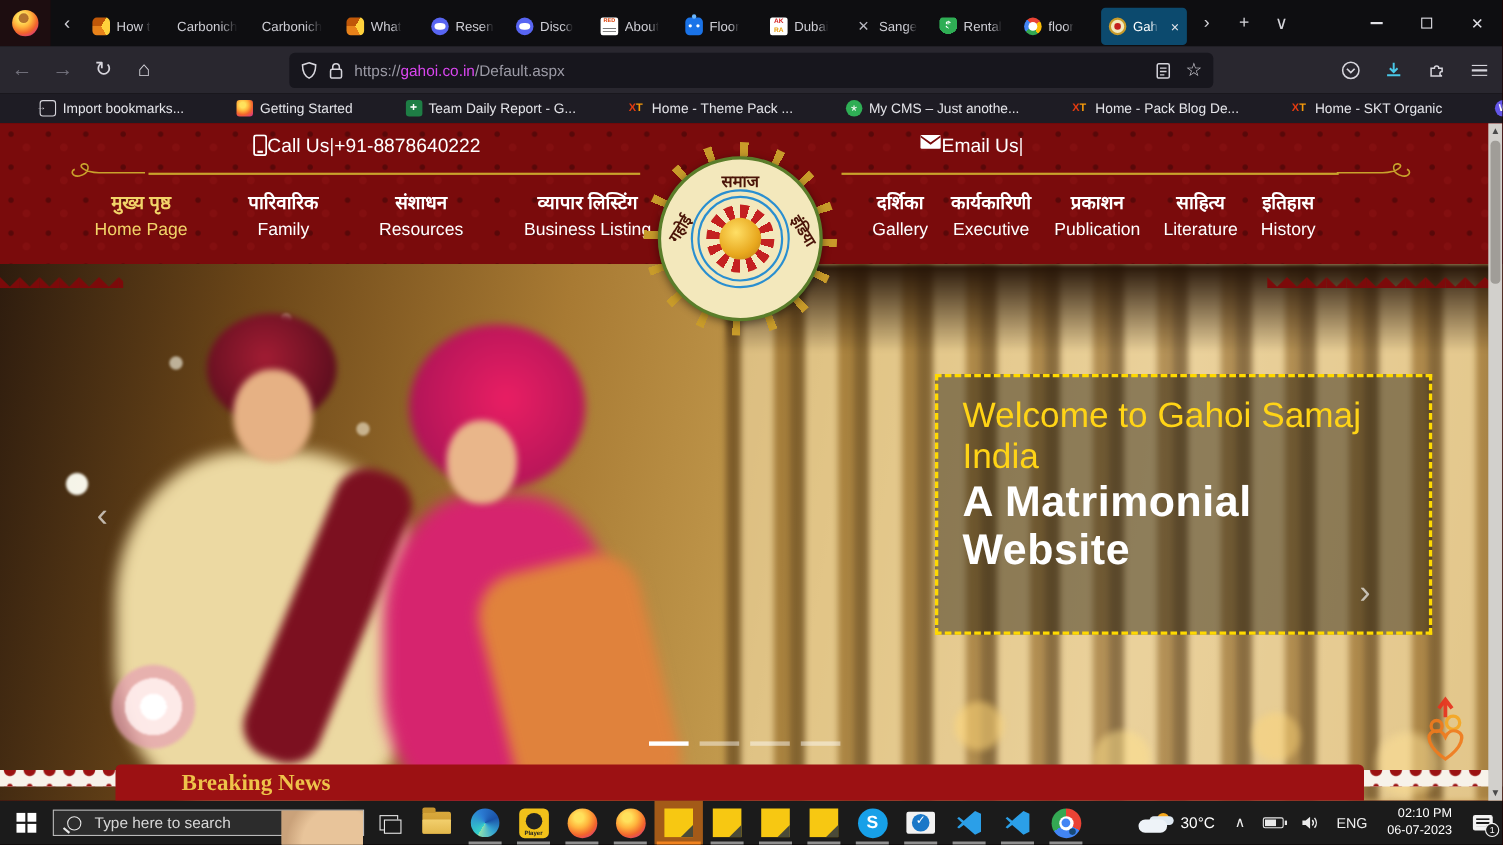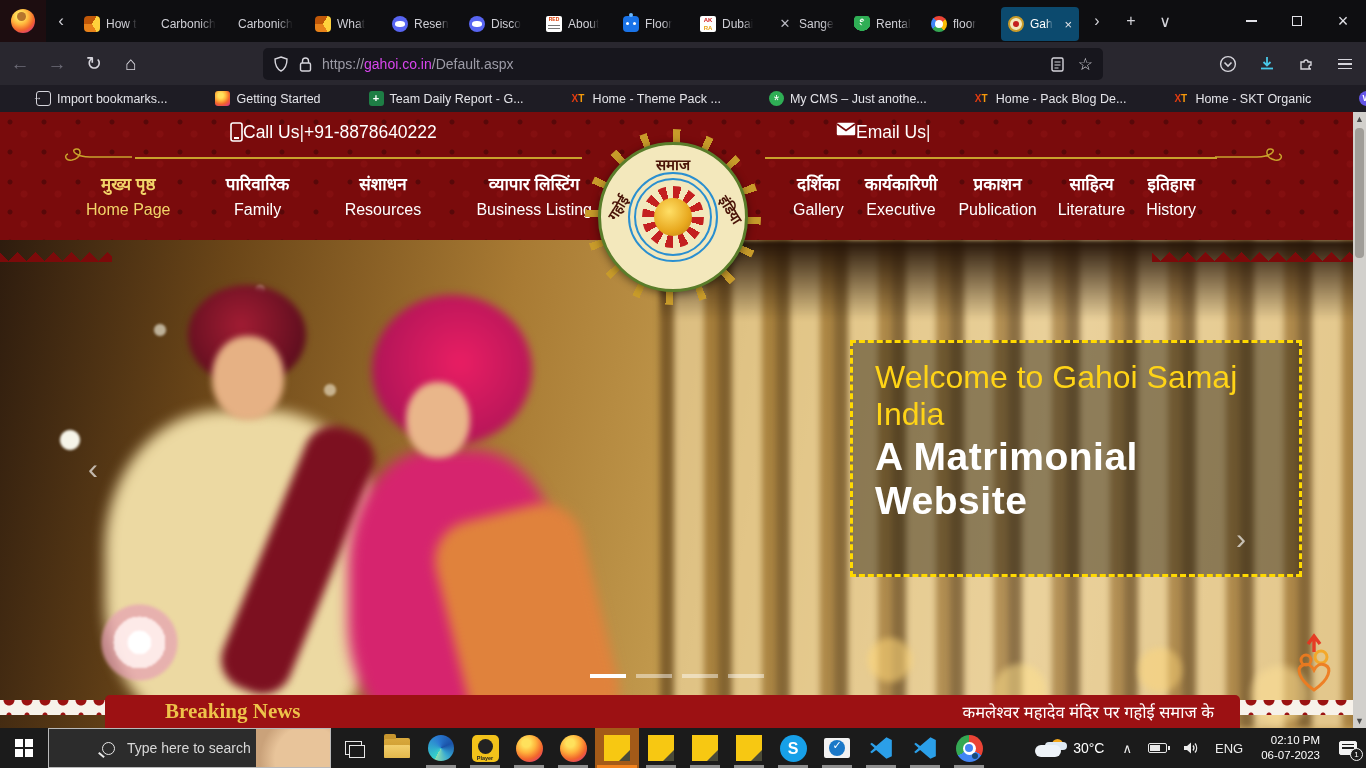--- a/index.html
+++ b/index.html
@@ -156,21 +156,21 @@
   
   .pg-scroll { position:absolute; right:0; top:0; width:13px; height:616px; background:#d2d0cc; z-index:9; }
   .pg-scroll .arr { position:absolute; left:0; width:13px; height:14px; color:#4a4a4a; font-size:9px; text-align:center; line-height:14px; }
   .pg-scroll .thumb { position:absolute; left:2px; top:16px; width:9px; height:130px; background:#a09d98; border-radius:4px; }
 
   
   .taskbar { position:absolute; left:0; top:728px; width:1366px; height:40px; background:#1b1b1b; display:flex; align-items:center; }
   .start { width:48px; height:40px; display:flex; align-items:center; justify-content:center; cursor:pointer; }
   .win-logo { display:grid; grid-template-columns:8px 8px; grid-template-rows:8px 8px; gap:1.5px; }
   .win-logo i { background:#fff; }
-  .tb-search { width:283px; height:40px; background:#2c2c2c; border:1px solid #b9b9b9; display:flex; align-items:center; position:relative; cursor:text;padding-left:41px; }
+  .tb-search { width:283px; height:24px; background:#2c2c2c; border:1px solid #b9b9b9; display:flex; align-items:center; position:relative; cursor:text; }
   .mag { width:13px; height:13px; border:1.8px solid #e8e8e8; border-radius:50%; margin-left:12px; position:relative; }
   .mag::after{ content:""; position:absolute; left:-5px; top:11px; width:7px; height:1.8px; background:#e8e8e8; transform:rotate(40deg); }
   .tb-search .ph { margin-left:12px; color:#d8d8d8; font-size:14px; }
   .doodle { position:absolute; right:0; top:0; width:74px; height:38px;
     background:radial-gradient(circle at 52px 30px, #e8c49a 0 55%, #caa27a 80%),
       radial-gradient(circle at 20px 12px, #ef6fa0 0 8px, transparent 9px),
       radial-gradient(circle at 34px 8px, #f3d23a 0 7px, transparent 8px),
       radial-gradient(circle at 8px 20px, #f3d23a 0 6px, transparent 7px),
       radial-gradient(circle at 44px 16px, #6fae4e 0 5px, transparent 6px);
     background-color:#d9b38a; }
@@ -499,21 +499,20 @@
         <circle cx="16" cy="28" r="5" fill="none" stroke="#f07b1e" stroke-width="3"></circle>
         <circle cx="31" cy="25" r="6" fill="none" stroke="#f5a623" stroke-width="3"></circle>
         <path d="M24 58 C8 47 6 36 13 33 C18 31 22 34 24 38 C26 34 30 31 35 33 C42 36 40 47 24 58 Z" fill="none" stroke="#f07b1e" stroke-width="3"></path>
         <path d="M24 20 V6 M18 12 L24 4 L30 12" fill="none" stroke="#e8321e" stroke-width="3.4"></path>
       </svg>
 
       <div class="lace"></div>
 
       <div class="news">
         <span class="news-label">Breaking News</span>
-        <span class="news-text">कमलेश्वर महादेव मंदिर पर गहोई समाज के</span>
       </div>
     </div>
 
     <div class="pg-scroll">
       <div class="arr" style="top:0;">▲</div>
       <div class="thumb"></div>
       <div class="arr" style="bottom:0;">▼</div>
     </div>
   </div>
 

